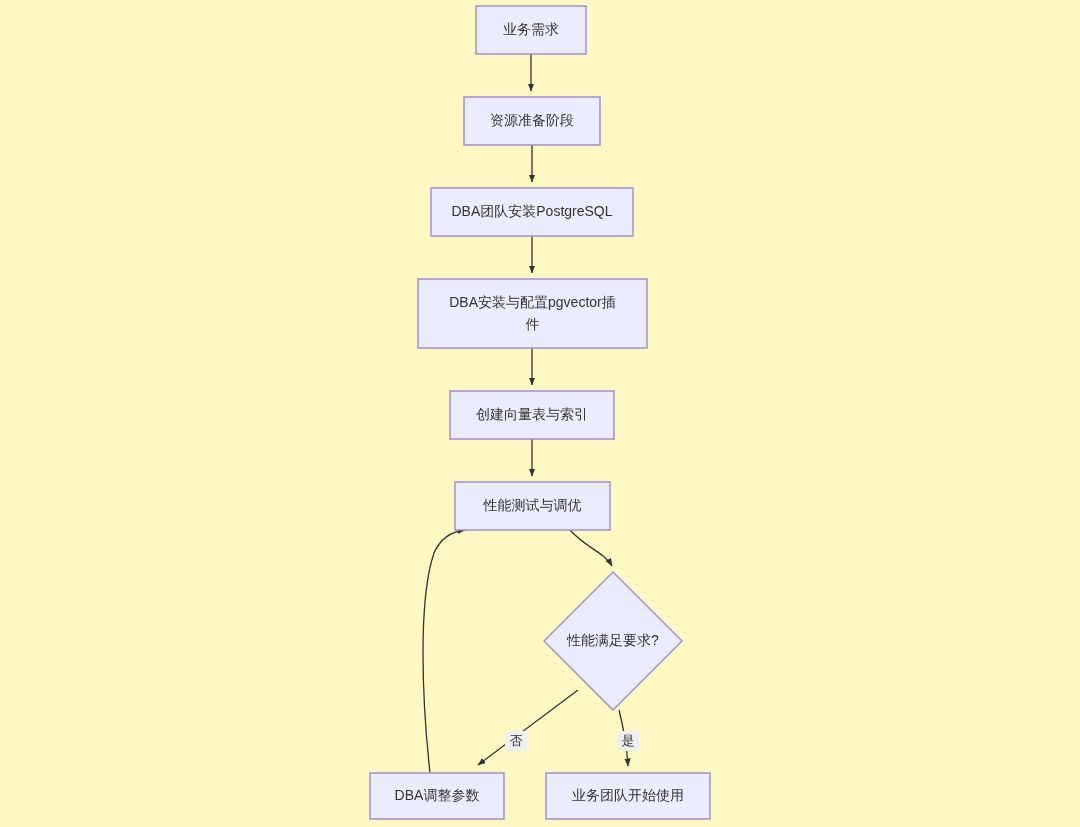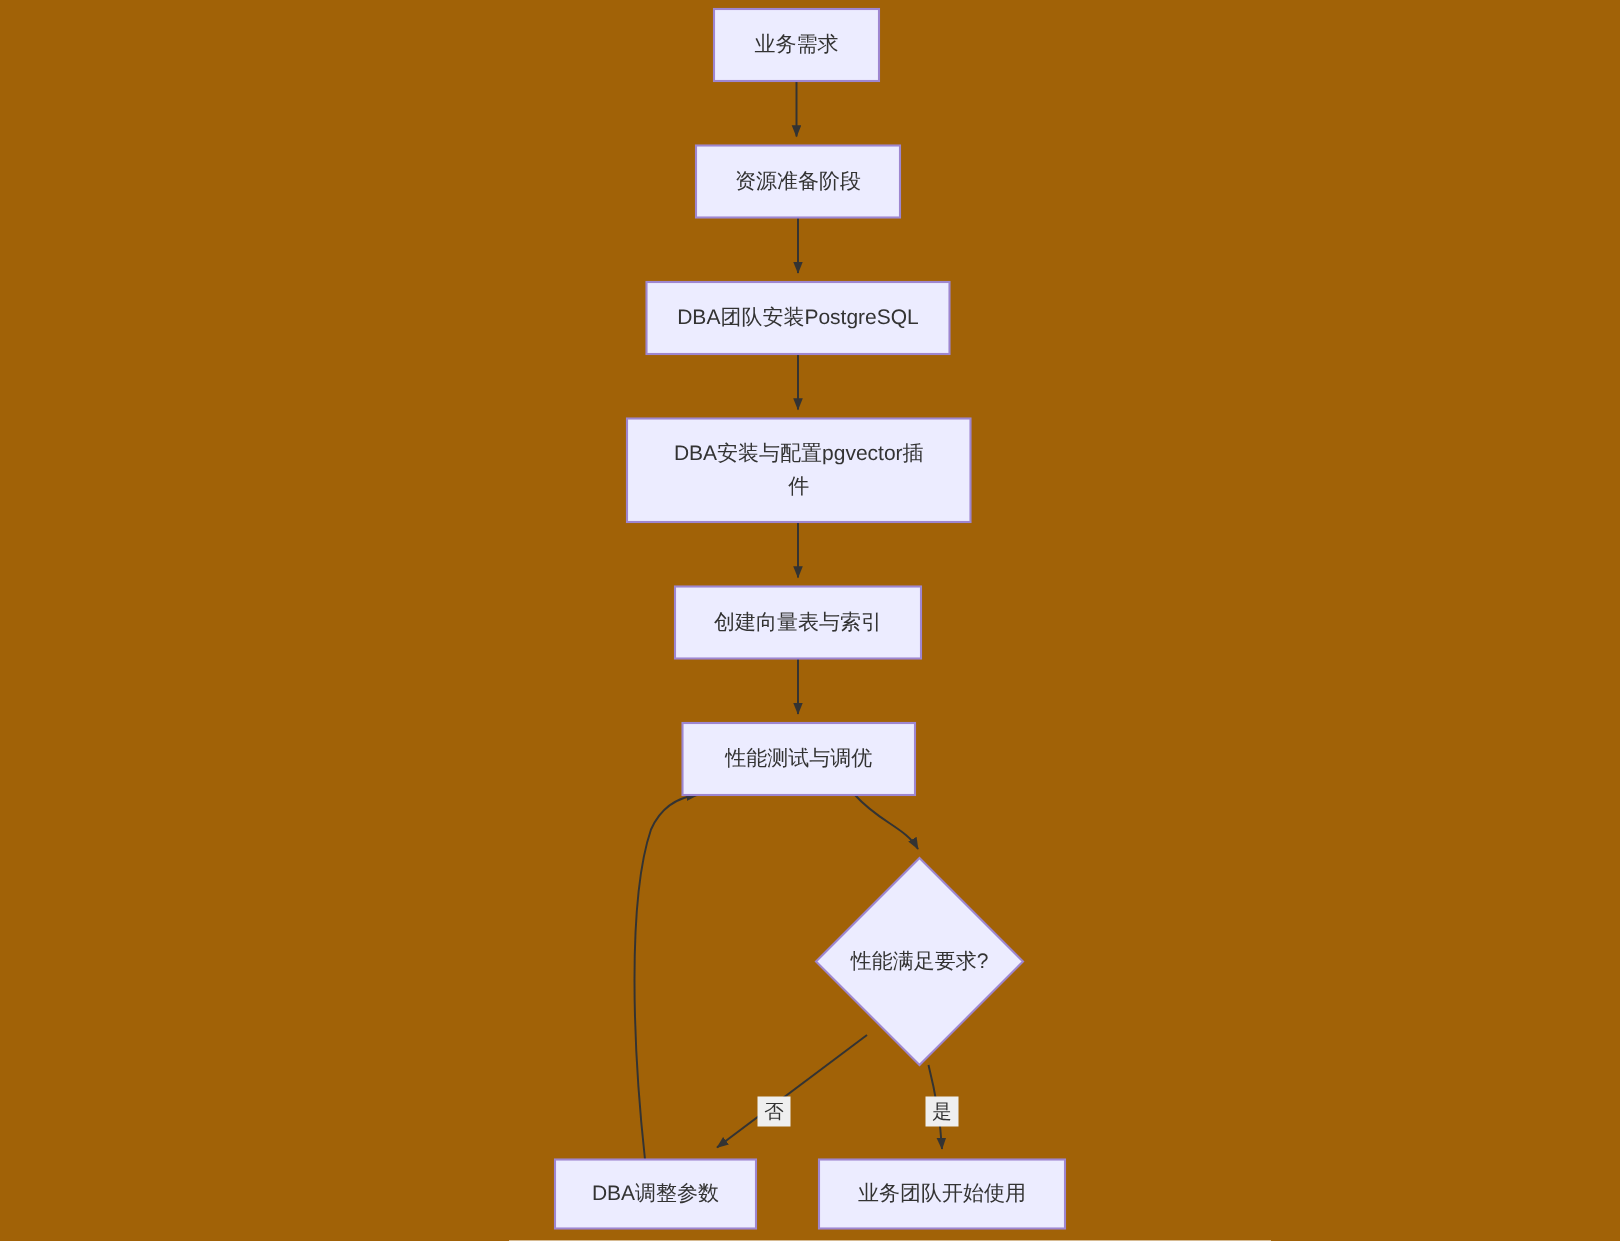--- a/index.html
+++ b/index.html
@@ -10,21 +10,21 @@
   body {
     width: 1080px;
     height: 827px;
     font-family: "Liberation Sans", "DejaVu Sans", sans-serif;
     overflow: hidden;
   }
   #flowchart-root {
     position: relative;
     width: 1080px;
     height: 827px;
-    background: #a16207;
+    background: #fef9c3;
   }
   svg#flow-svg {
     position: absolute;
     top: 0;
     left: 0;
     width: 1080px;
     height: 827px;
     display: block;
   }
   .node-rect {

